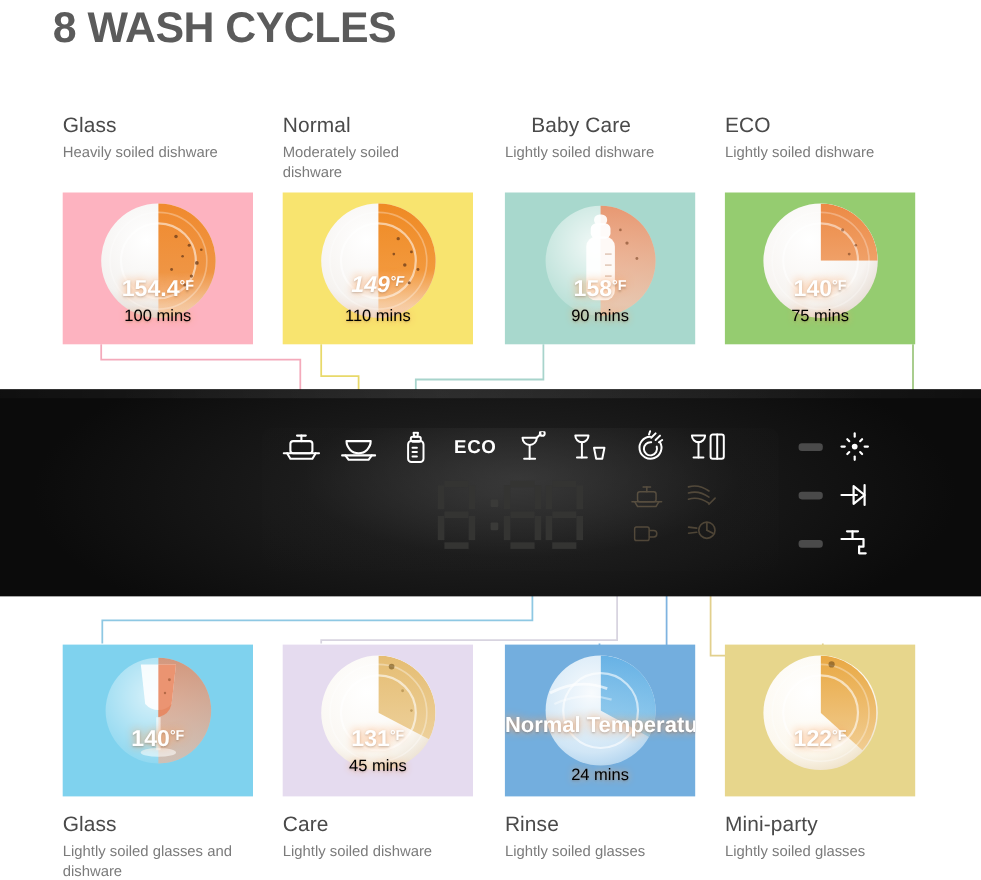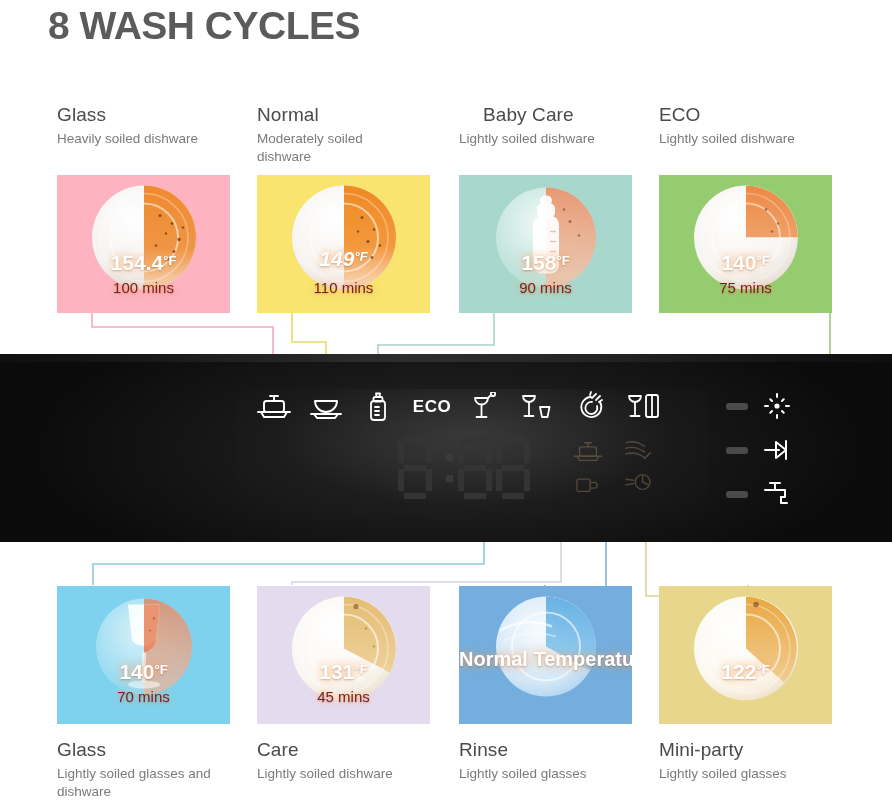--- a/index.html
+++ b/index.html
@@ -96,21 +96,21 @@
   .tile .dial { position: absolute; left: 50%; top: 50%; transform: translate(-50%,-52%); }
   .tile .temp {
     position: absolute; left: 0; width: 100%; text-align: center;
     font-size: 21px; font-weight: bold; color: #ffffff;
     text-shadow: 0 0 8px rgba(255,160,90,0.95), 0 1px 2px rgba(0,0,0,0.25);
     white-space: nowrap;
   }
   .tile .temp .deg { font-size: 13px; vertical-align: 5px; }
   .tile .mins {
     position: absolute; left: 0; width: 100%; text-align: center;
-    font-size: 15px; color: #7f1d1d;
+    font-size: 15px; color: #000000;
     text-shadow: 0 0 7px rgba(255,170,100,0.9), 0 1px 2px rgba(0,0,0,0.2);
     white-space: nowrap;
   }
   .tile .temp.two { line-height: 23px; font-size: 20px; }
 
   
   #wires { position: absolute; left: 0; top: 0; width: 892px; height: 800px; pointer-events: none; }
 </style>
 </head>
 <body>
@@ -524,21 +524,20 @@
         </g>
         <g fill="#8a4a28" opacity="0.55">
           <circle cx="70" cy="28" r="1.3"></circle>
             <circle cx="66" cy="40" r="1.1"></circle>
         </g>
       </svg>
     </div>
     <div class="temp" style="top:74px;">
       <span>140</span><span class="deg">°F</span>
     </div>
-    <div class="mins" style="top:102px;">70 mins</div>
   </div>
 
   <div class="tile" id="tile-speed" style="left: 257px; top: 586px; background: rgb(229, 219, 239);">
     <div class="dial">
       <svg width="120" height="120" viewBox="0 0 120 120">
         <defs>
           <clipPath id="chWedge6">
               <path d="M60 58 L60 6 A52 52 0 0 1 106 82 Z"></path>
             </clipPath>
           <radialGradient id="gPlate6" cx="40%" cy="32%" r="72%">
@@ -588,20 +587,21 @@
         <circle cx="60" cy="56" r="50" fill="url(#gPlate7)"></circle>
         <circle cx="60" cy="56" r="50" fill="url(#gW7)" clip-path="url(#chWedge7)"></circle>
         <circle cx="60" cy="56" r="34" fill="none" stroke="#ffffff" stroke-opacity="0.6" stroke-width="2"></circle>
         <path d="M14 40 Q40 26 66 36" fill="none" stroke="#ffffff" stroke-opacity="0.65" stroke-width="2.5"></path>
         <path d="M18 50 Q44 38 70 46" fill="none" stroke="#ffffff" stroke-opacity="0.4" stroke-width="2"></path>
       </svg>
     </div>
     <div class="temp two" style="top:62px;">
       <span>Normal Temperature</span>
     </div>
+    <div class="mins" style="top:110px;">24 mins</div>
   </div>
 
   <div class="tile" id="tile-mini" style="left: 659px; top: 586px; background: rgb(231, 214, 140);">
     <div class="dial">
       <svg width="120" height="120" viewBox="0 0 120 120">
         <defs>
           <clipPath id="chWedge8">
               <path d="M60 58 L60 6 A52 52 0 0 1 98 92 Z"></path>
             </clipPath>
           <radialGradient id="gPlate8" cx="40%" cy="32%" r="72%">

